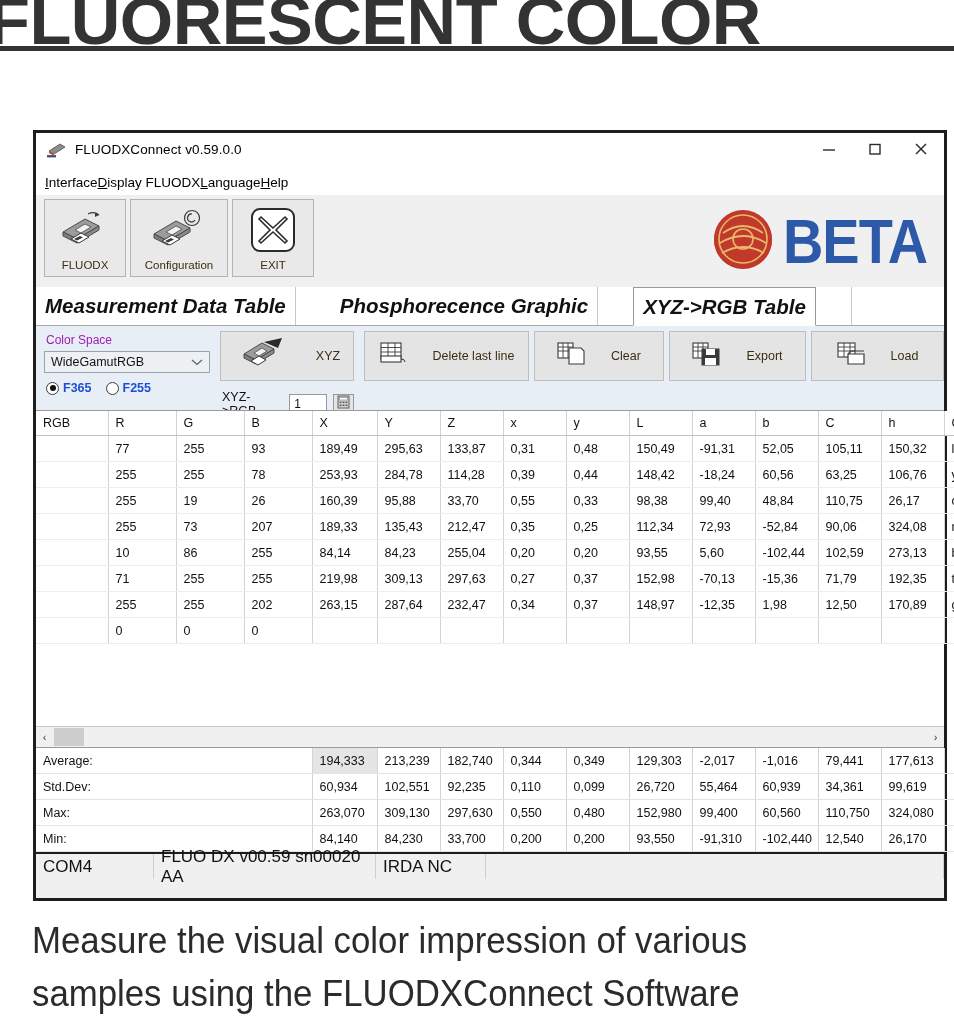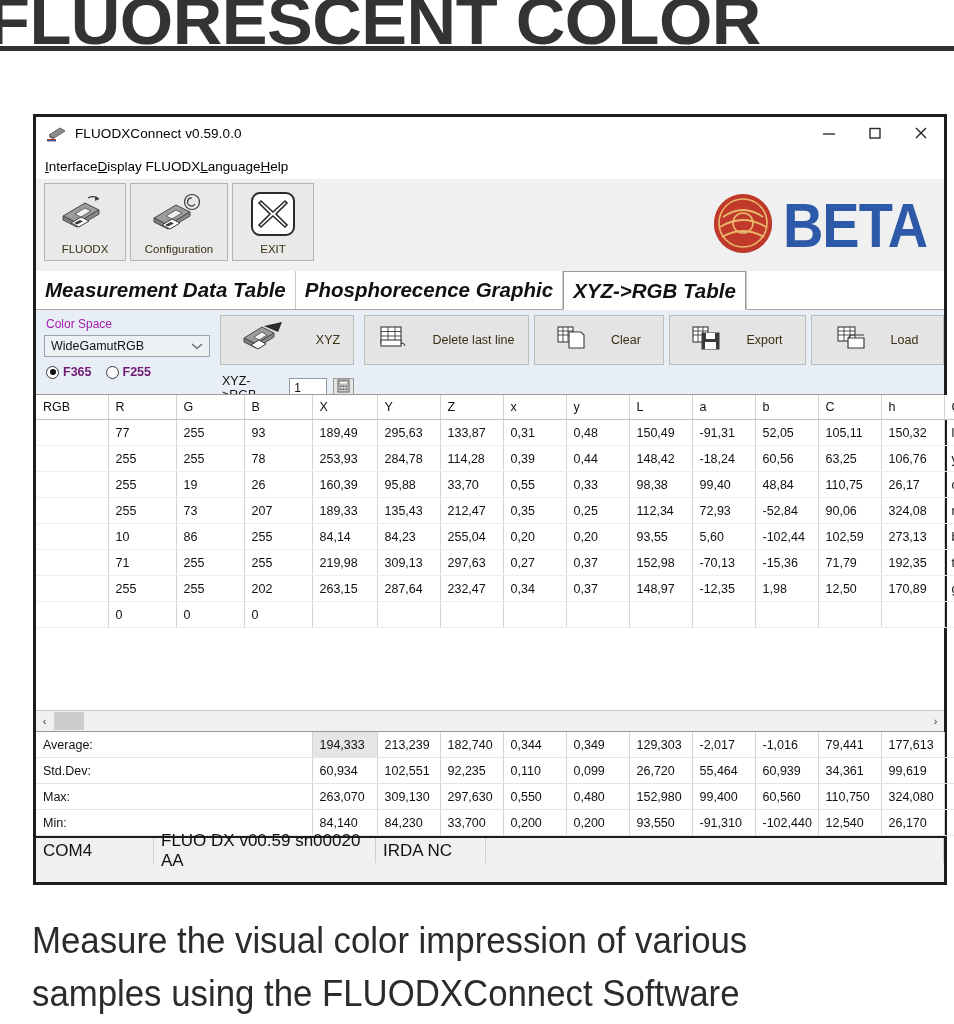--- a/index.html
+++ b/index.html
@@ -19,21 +19,21 @@
     font-weight:bold;font-size:66px;letter-spacing:-0.5px;
     color:#333333;white-space:nowrap;
     transform:scaleX(1.04);transform-origin:left top;
   }
   .banner-rule{
     position:absolute;left:0;top:46px;width:954px;height:5px;background:#333333;
   }
 
   
   .appwin{
-    position:absolute;left:33px;top:114px;width:914px;height:771px;
+    position:absolute;left:33px;top:130px;width:914px;height:771px;
     background:#f0f0f0;border:3px solid #1d1d1d;box-sizing:border-box;
   }
 
   .titlebar{
     height:36px;background:#ffffff;position:relative;border-bottom:0;
   }
   .title-ico{
     position:absolute;left:10px;top:8px;width:22px;height:18px;
   }
   .title-text{
@@ -70,20 +70,21 @@
   .brand-word{
     font-family:"Liberation Sans",sans-serif;font-weight:bold;font-size:57px;
     color:#2d5aa8;letter-spacing:-1px;line-height:1;
     transform:scaleY(1.12) scaleX(0.98);transform-origin:left center;
   }
 
   
   .tabstrip{
     height:38px;background:#ffffff;display:flex;align-items:stretch;
     border-bottom:1px solid #a8a8a8;
+    gap:35px;
   }
   .tab{
     display:flex;align-items:center;padding:0 9px;
     font-style:italic;font-weight:bold;font-size:20.5px;color:#111;
     border-right:1px solid #c8c8c8;white-space:nowrap;
     font-family:"Liberation Sans",sans-serif;
   }
   .tab.sel{border:1px solid #9a9a9a;border-bottom:1px solid #fff;background:#fff;
            margin-bottom:-1px;position:relative;z-index:2;}
   .tab-filler{flex:1;border-left:1px solid #c8c8c8;}
@@ -94,21 +95,21 @@
     box-sizing:border-box;display:flex;align-items:flex-start;
   }
   .cspace{width:175px;}
   .cspace .cap{font-size:12px;color:#a21caf;margin:2px 0 4px 2px;}
   .sel-box{
     height:22px;background:#eef1f4;border:1px solid #9aa4ad;
     display:flex;align-items:center;justify-content:space-between;
     padding:0 6px;font-size:12.5px;color:#111;box-sizing:border-box;
   }
   .radios{display:flex;align-items:center;gap:14px;margin-top:8px;padding-left:2px;}
-  .radio{display:flex;align-items:center;gap:4px;font-size:12.5px;font-weight:bold;color:#701a75;}
+  .radio{display:flex;align-items:center;gap:4px;font-size:12.5px;font-weight:bold;color:#1d4ed8;}
   .rdot{width:13px;height:13px;border-radius:50%;border:1.5px solid #3a3a3a;background:#fff;
         display:flex;align-items:center;justify-content:center;box-sizing:border-box;}
   .rdot i{width:6px;height:6px;border-radius:50%;background:#111;display:block;}
 
   .mid{position:relative;margin-left:10px;}
   .bigbtn{
     height:50px;background:#e4e4e4;border:1px solid #bdbdbd;
     display:flex;align-items:center;justify-content:center;gap:24px;
     box-sizing:border-box;
   }

